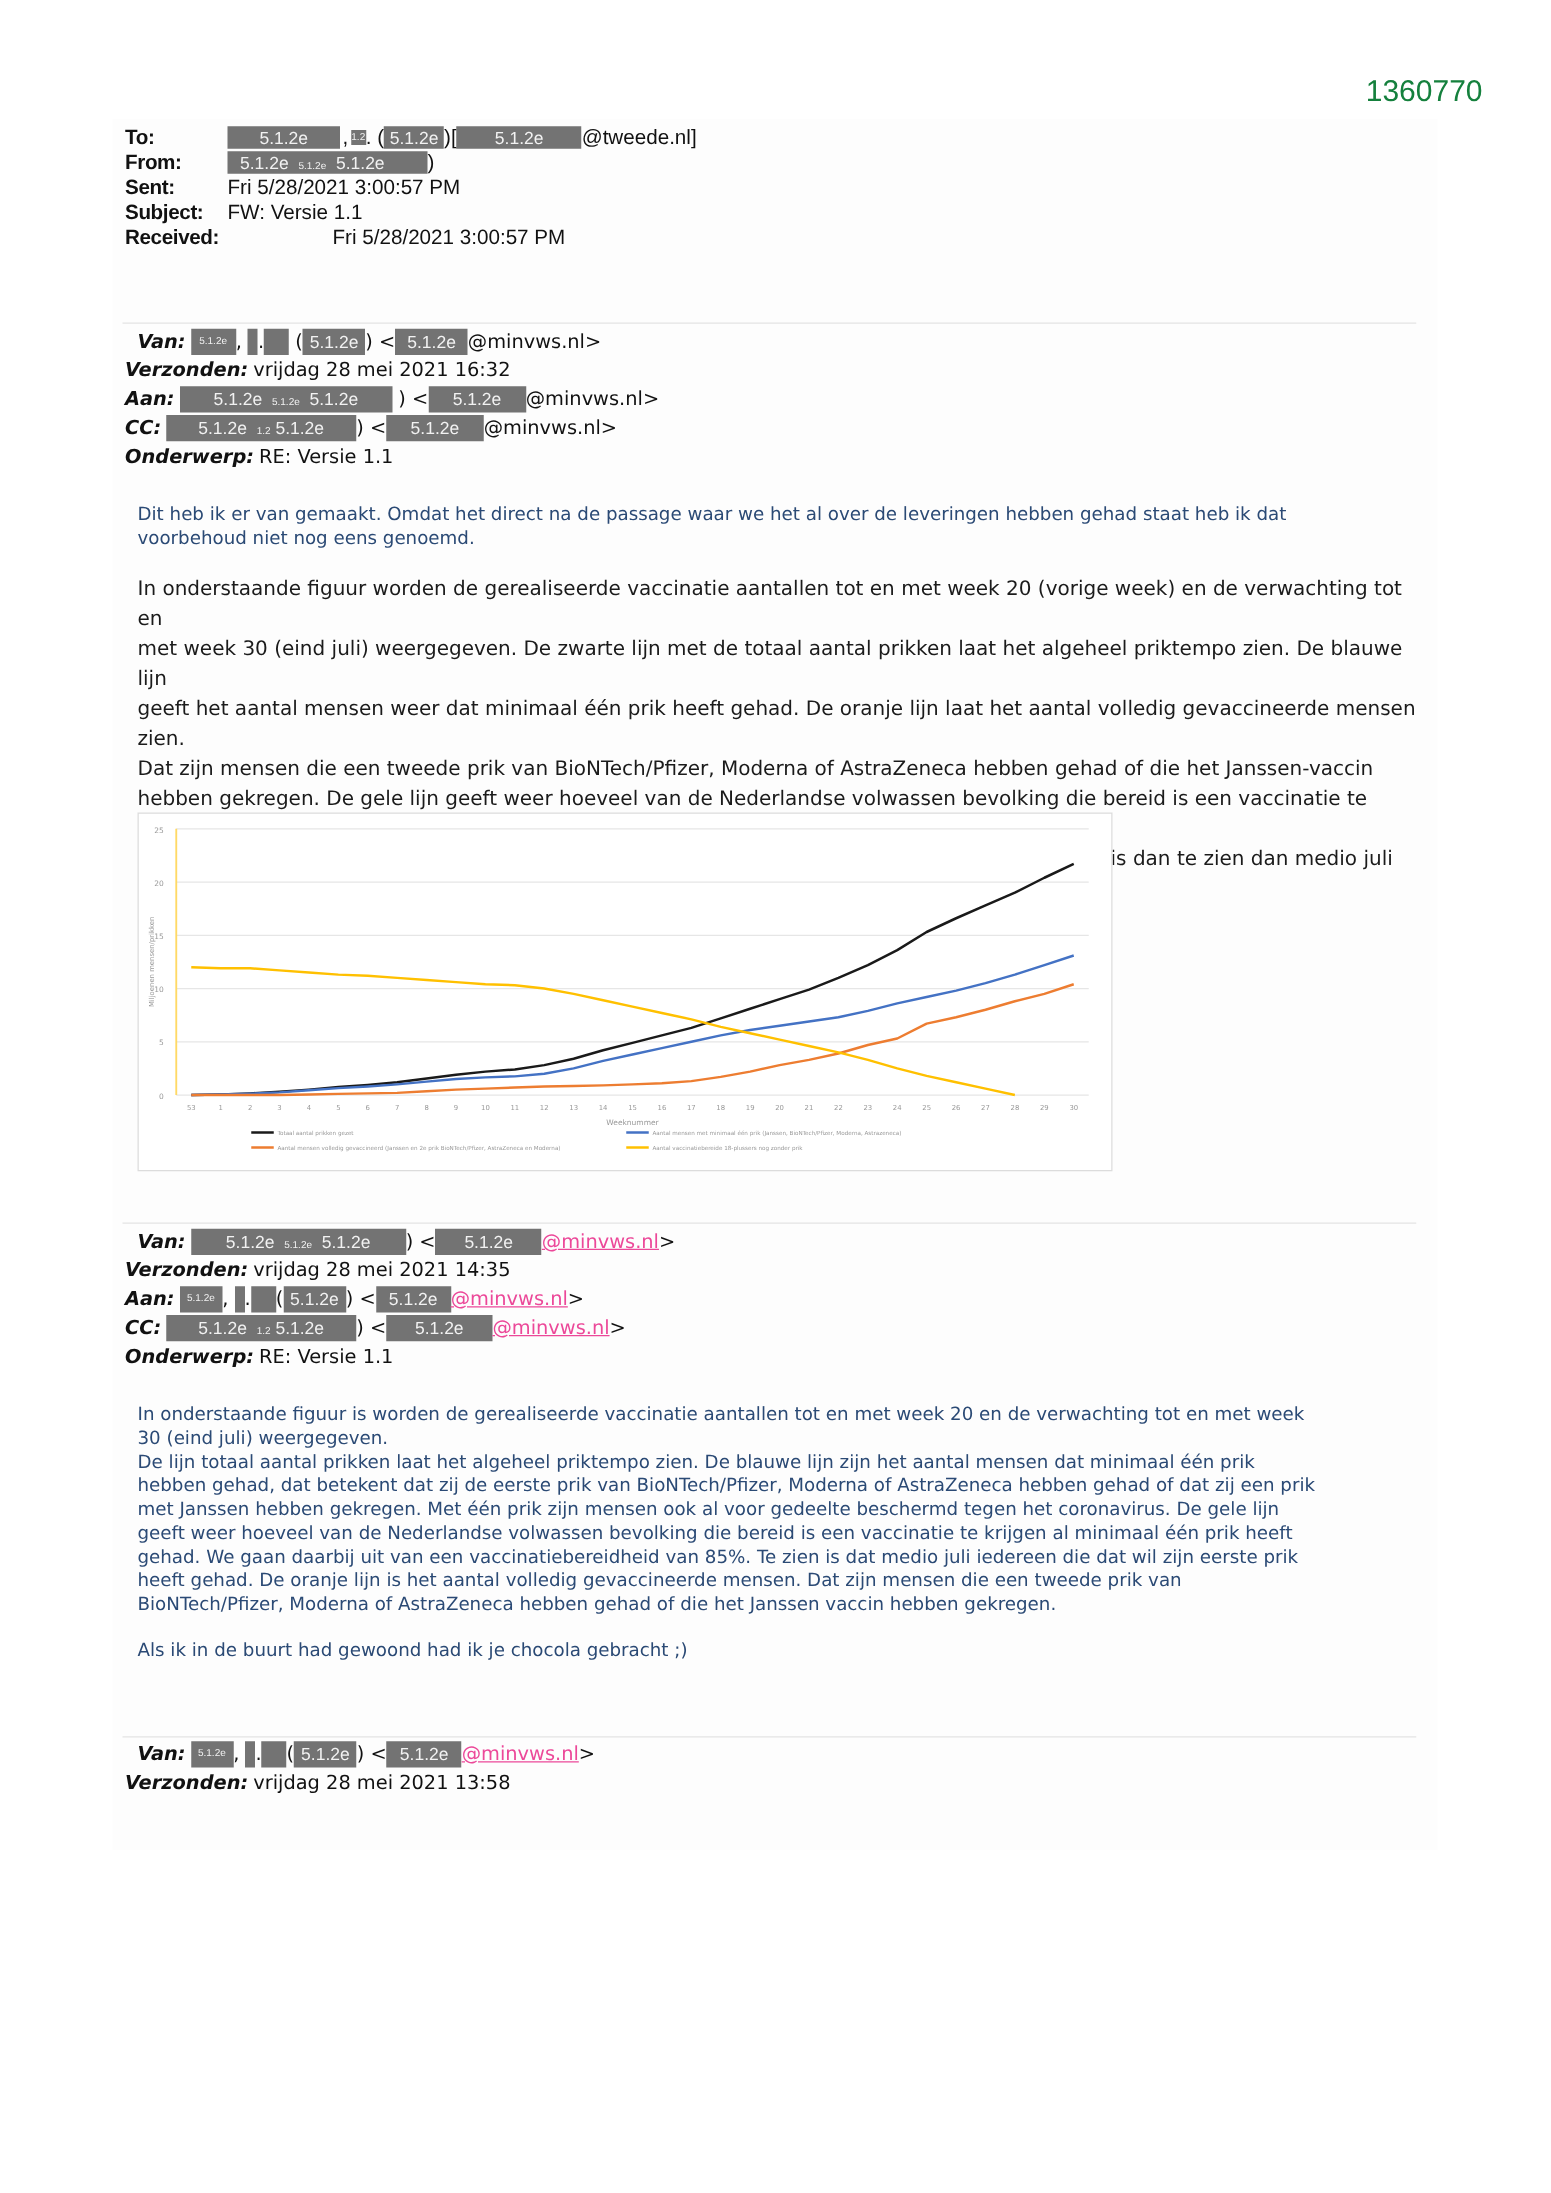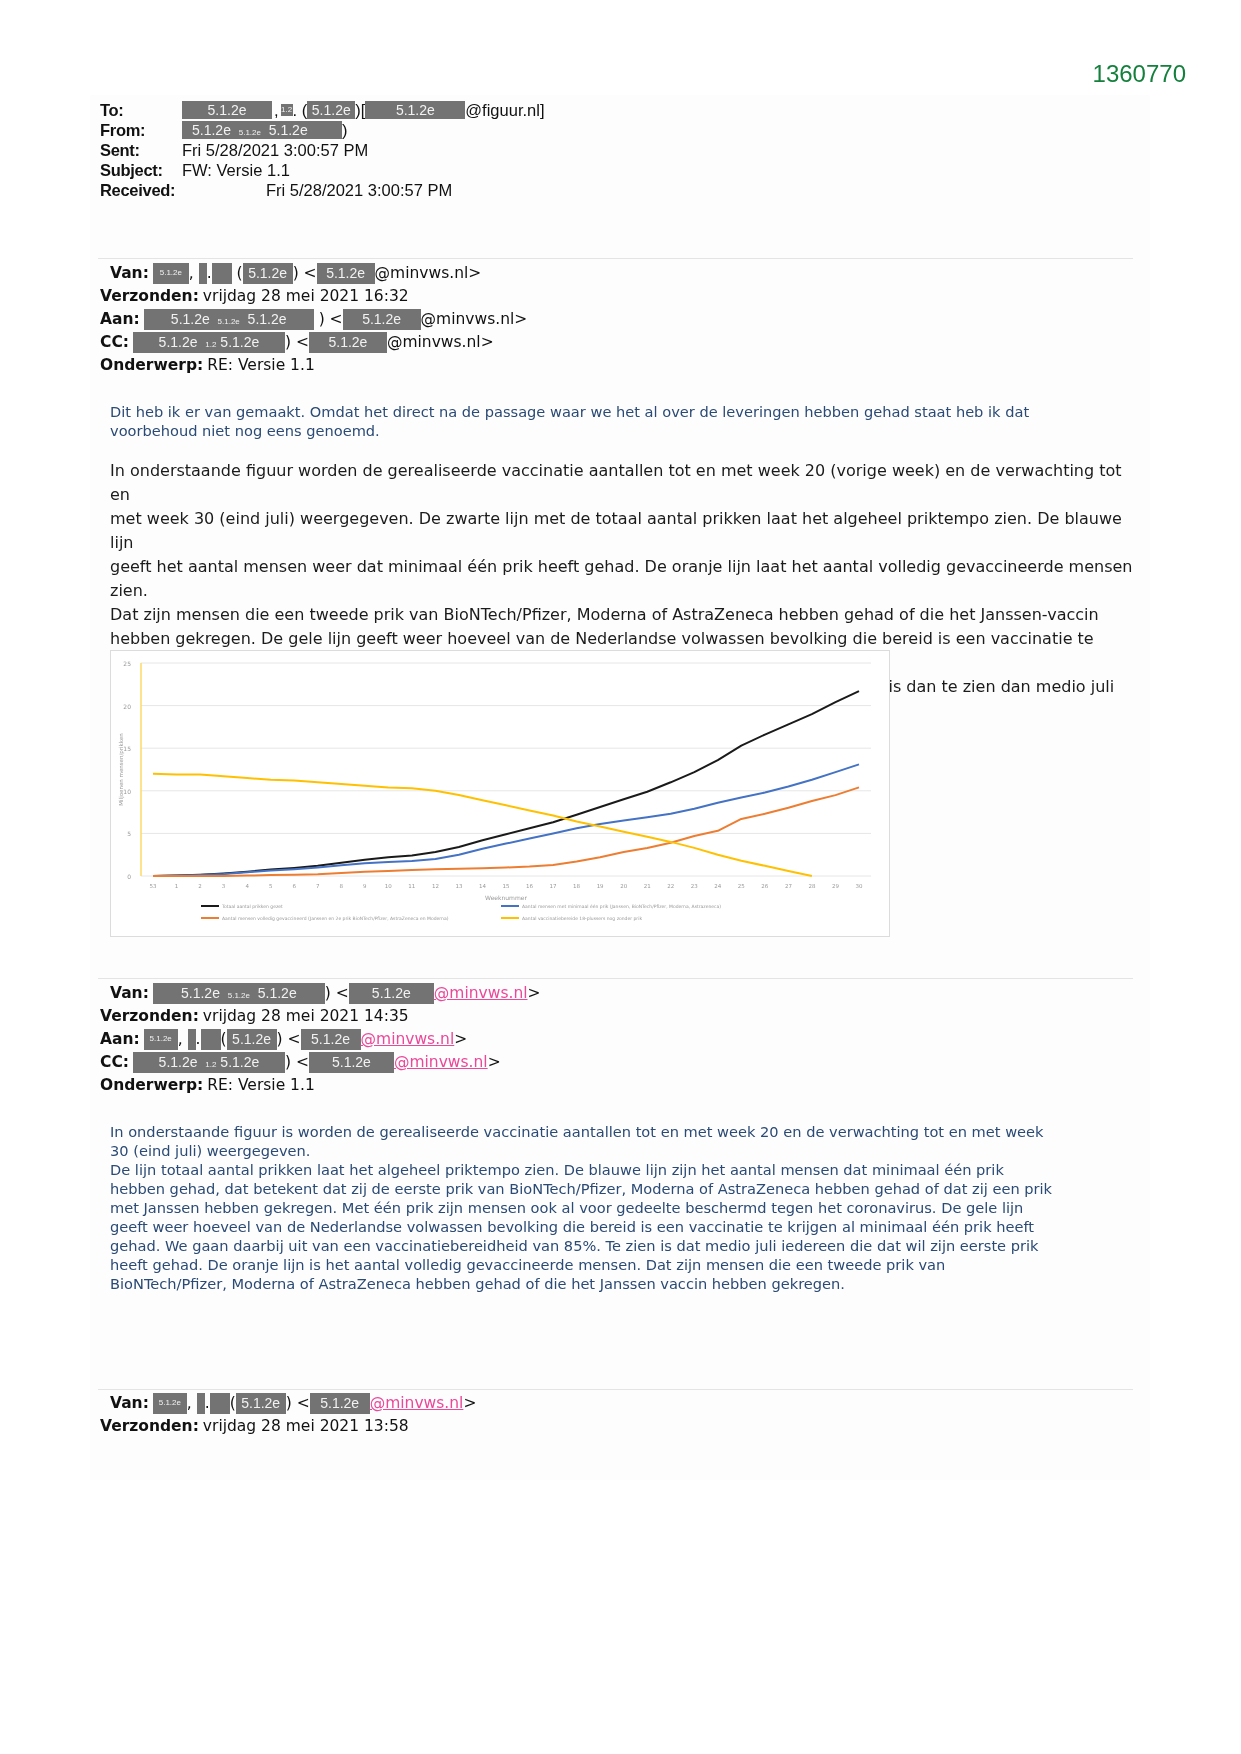--- a/index.html
+++ b/index.html
@@ -13,21 +13,21 @@
   .oh-value { display: flex; align-items: center; }
 
   .redact { display: inline-block; background: #737373; color: #f2f2f2; font-family: "Liberation Sans", sans-serif; text-align: center; vertical-align: middle; line-height: 1; padding: 2px 0; }
   .r-lg { font-size: 14px; }
   .r-sm { font-size: 8px; }
 
   .sep { position: absolute; left: 98px; width: 1035px; border-top: 1px solid #e4e4e4; }
 
   .mail-header { position: absolute; left: 100px; font-family: "DejaVu Sans", sans-serif; font-size: 15.5px; line-height: 23px; color: #111; }
   .mh-row { display: flex; align-items: center; height: 23px; white-space: nowrap; }
-  .mh-label { font-weight: bold; margin-right: 4px; }
+  .mh-label { font-weight: bold; margin-right: 4px; font-style: italic; }
   .mh-row.ind { padding-left: 10px; }
   .link { color: #ec4899; text-decoration: underline; }
 
   .body-blue { position: absolute; left: 110px; font-family: "DejaVu Sans", sans-serif; font-size: 14.6px; line-height: 19px; color: #2b4a75; }
   .body-black { position: absolute; left: 110px; width: 1030px; font-family: "DejaVu Sans", sans-serif; font-size: 16px; line-height: 24px; color: #1b1b1b; }
   .para { margin-bottom: 19px; white-space: pre-line; }
 
   .chart-frame { position: absolute; left: 110px; top: 650px; width: 780px; height: 287px; border: 1px solid #dcdcdc; background: #fff; }
   .chart-frame svg { position: absolute; left: 0; top: 0; }
 </style>
@@ -42,21 +42,21 @@
   <div class="oh-row">
     <span class="oh-label">To:</span>
     <span class="oh-value">
       <span class="redact r-lg" style="width:90px">5.1.2e</span>
       <span style="margin:0 2px">,</span>
       <span class="redact r-sm" style="width:12px">1.2</span>
       <span>. (</span>
       <span class="redact r-lg" style="width:48px">5.1.2e</span>
       <span>)[</span>
       <span class="redact r-lg" style="width:100px">5.1.2e</span>
-      <span>@figuur.nl]</span>
+      <span>@tweede.nl]</span>
     </span>
   </div>
   <div class="oh-row">
     <span class="oh-label">From:</span>
     <span class="oh-value">
       <span class="redact r-lg" style="width:160px;text-align:left;padding-left:10px">
         <span>5.1.2e</span>&nbsp;&nbsp;<span class="r-sm" style="font-size:8px">5.1.2e</span>&nbsp;&nbsp;<span>5.1.2e</span>
       </span>
       <span>)</span>
     </span>
@@ -226,20 +226,21 @@
 <div class="body-blue" style="top:1122px">
   <div class="para" style="margin-bottom:18px">In onderstaande figuur is worden de gerealiseerde vaccinatie aantallen tot en met week 20 en de verwachting tot en met week
 30 (eind juli) weergegeven.
 De lijn totaal aantal prikken laat het algeheel priktempo zien. De blauwe lijn zijn het aantal mensen dat minimaal één prik
 hebben gehad, dat betekent dat zij de eerste prik van BioNTech/Pfizer, Moderna of AstraZeneca hebben gehad of dat zij een prik
 met Janssen hebben gekregen. Met één prik zijn mensen ook al voor gedeelte beschermd tegen het coronavirus. De gele lijn
 geeft weer hoeveel van de Nederlandse volwassen bevolking die bereid is een vaccinatie te krijgen al minimaal één prik heeft
 gehad. We gaan daarbij uit van een vaccinatiebereidheid van 85%. Te zien is dat medio juli iedereen die dat wil zijn eerste prik
 heeft gehad. De oranje lijn is het aantal volledig gevaccineerde mensen. Dat zijn mensen die een tweede prik van
 BioNTech/Pfizer, Moderna of AstraZeneca hebben gehad of die het Janssen vaccin hebben gekregen.</div>
+  <div class="para">Als ik in de buurt had gewoond had ik je chocola gebracht ;)</div>
 </div>
 
 <div class="sep" style="top:1389px"></div>
 <div class="mail-header" style="top:1392px">
   <div class="mh-row ind">
     <span class="mh-label">Van:</span>
     <span class="redact r-sm" style="width:34px;height:21px;padding-top:6px">5.1.2e</span>,&nbsp;
     <span class="redact r-sm" style="width:8px;height:21px"></span>.
     <span class="redact r-sm" style="width:20px;height:21px"></span>
     (<span class="redact r-lg" style="width:50px;height:21px;padding-top:3px">5.1.2e</span>) &lt;

